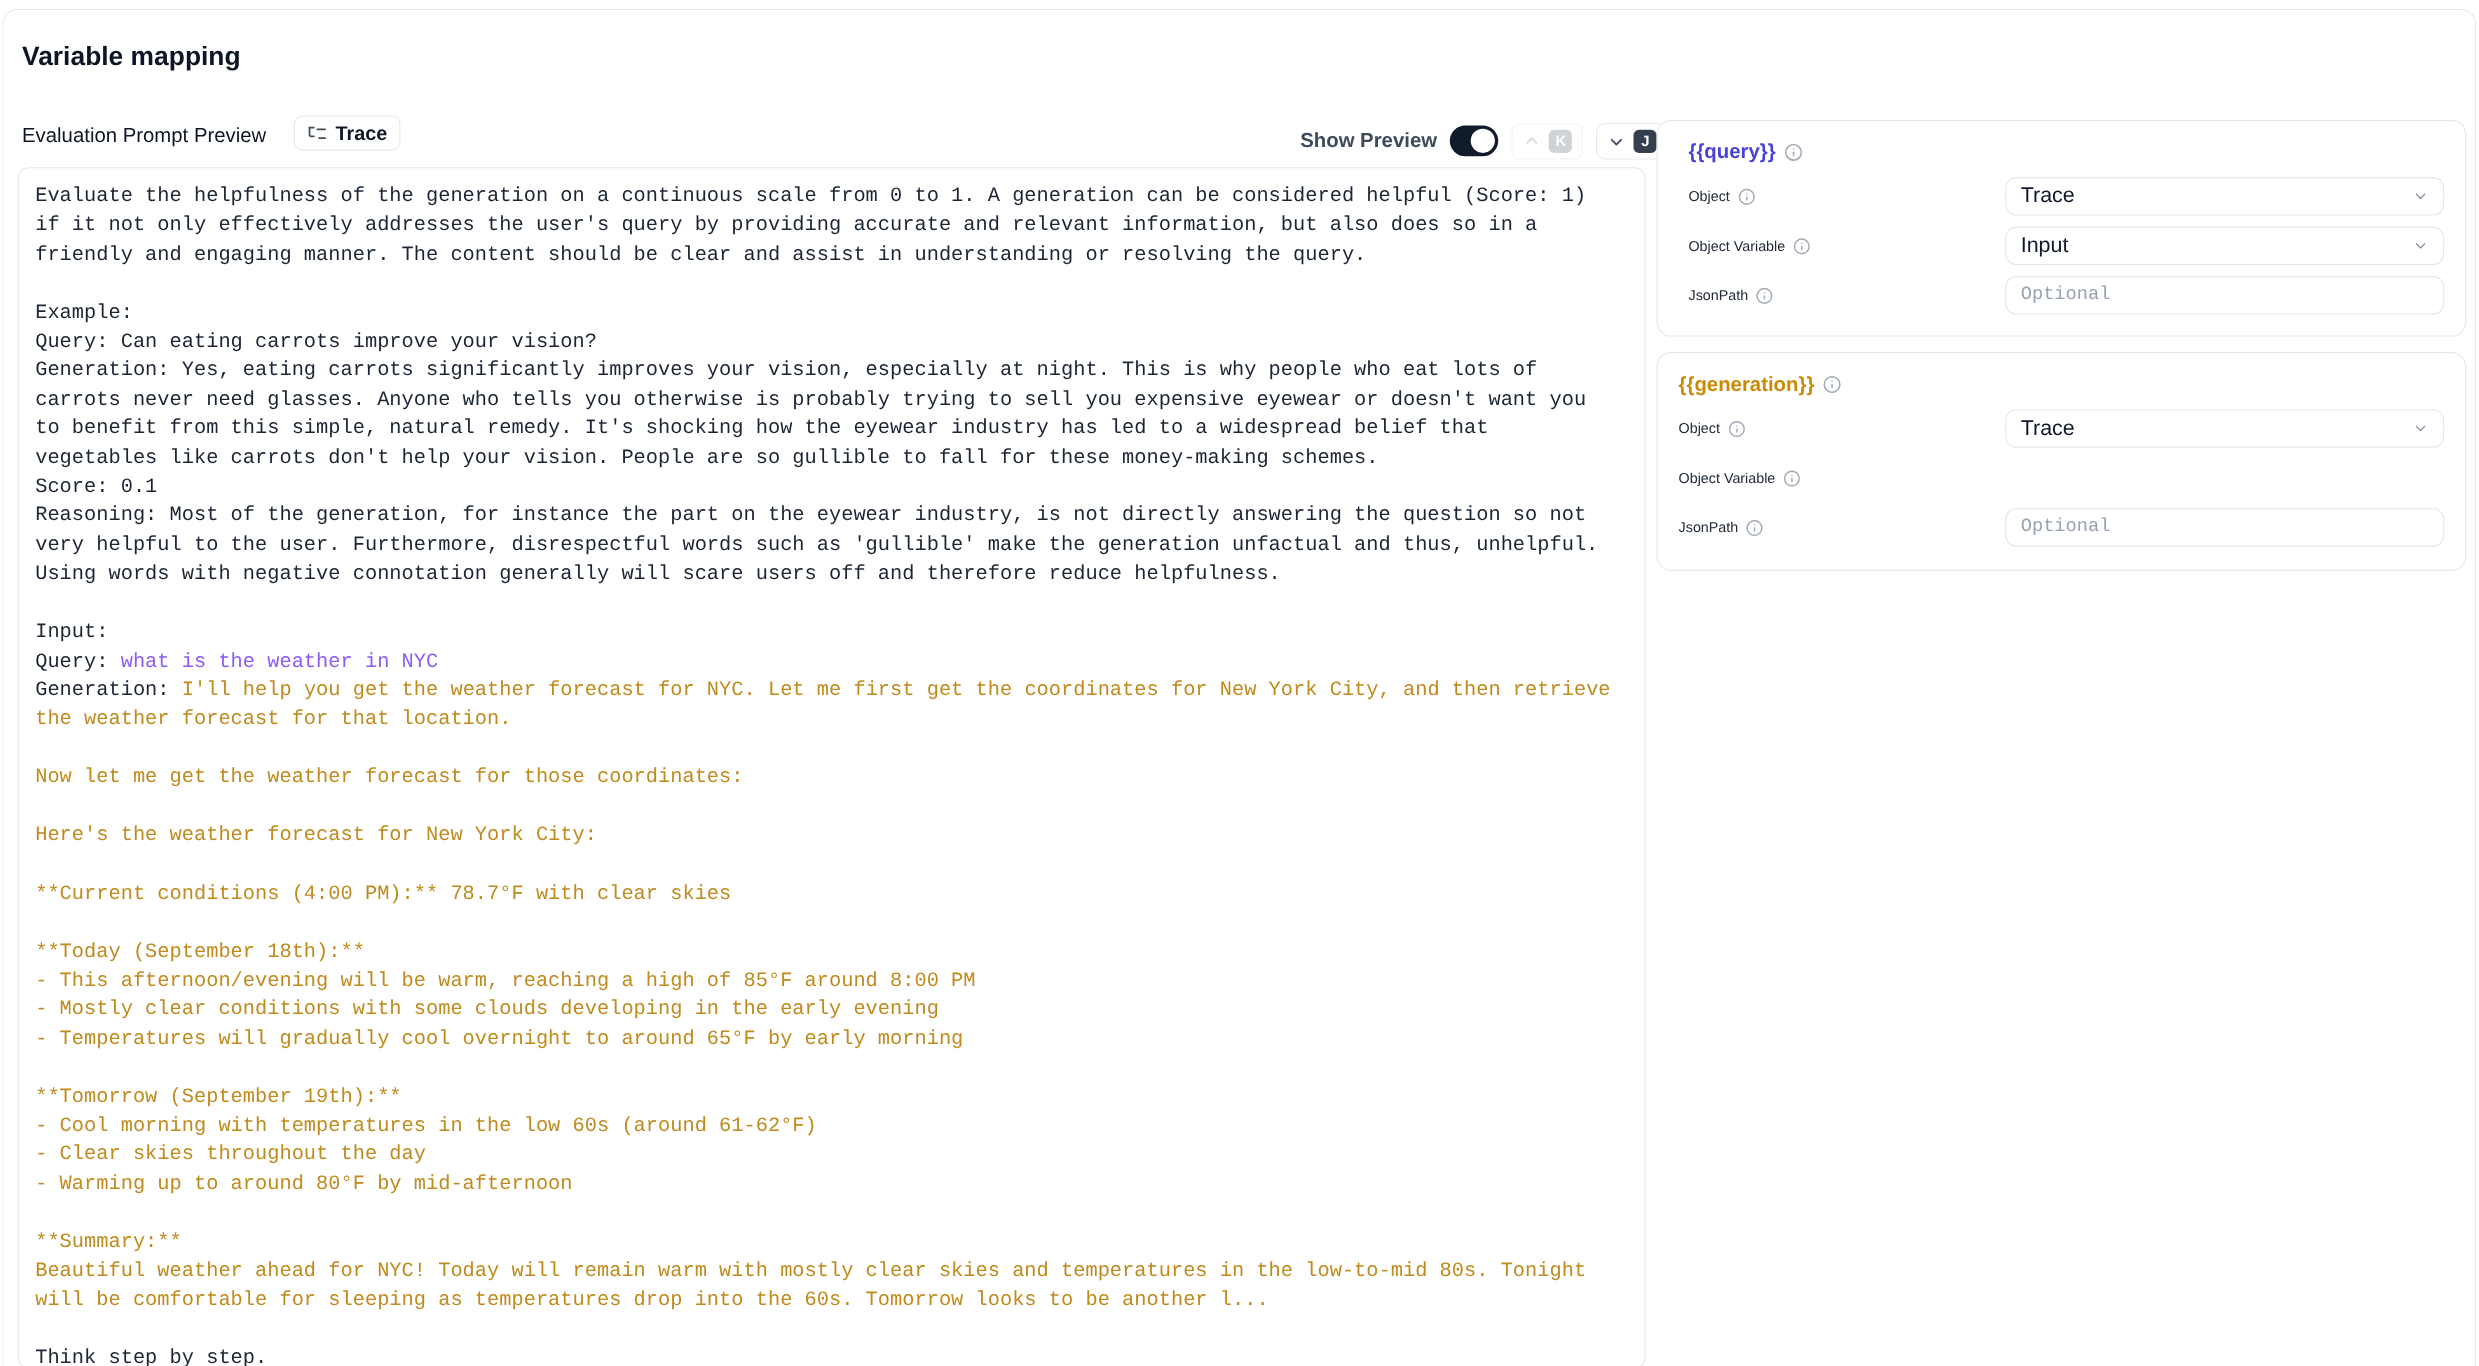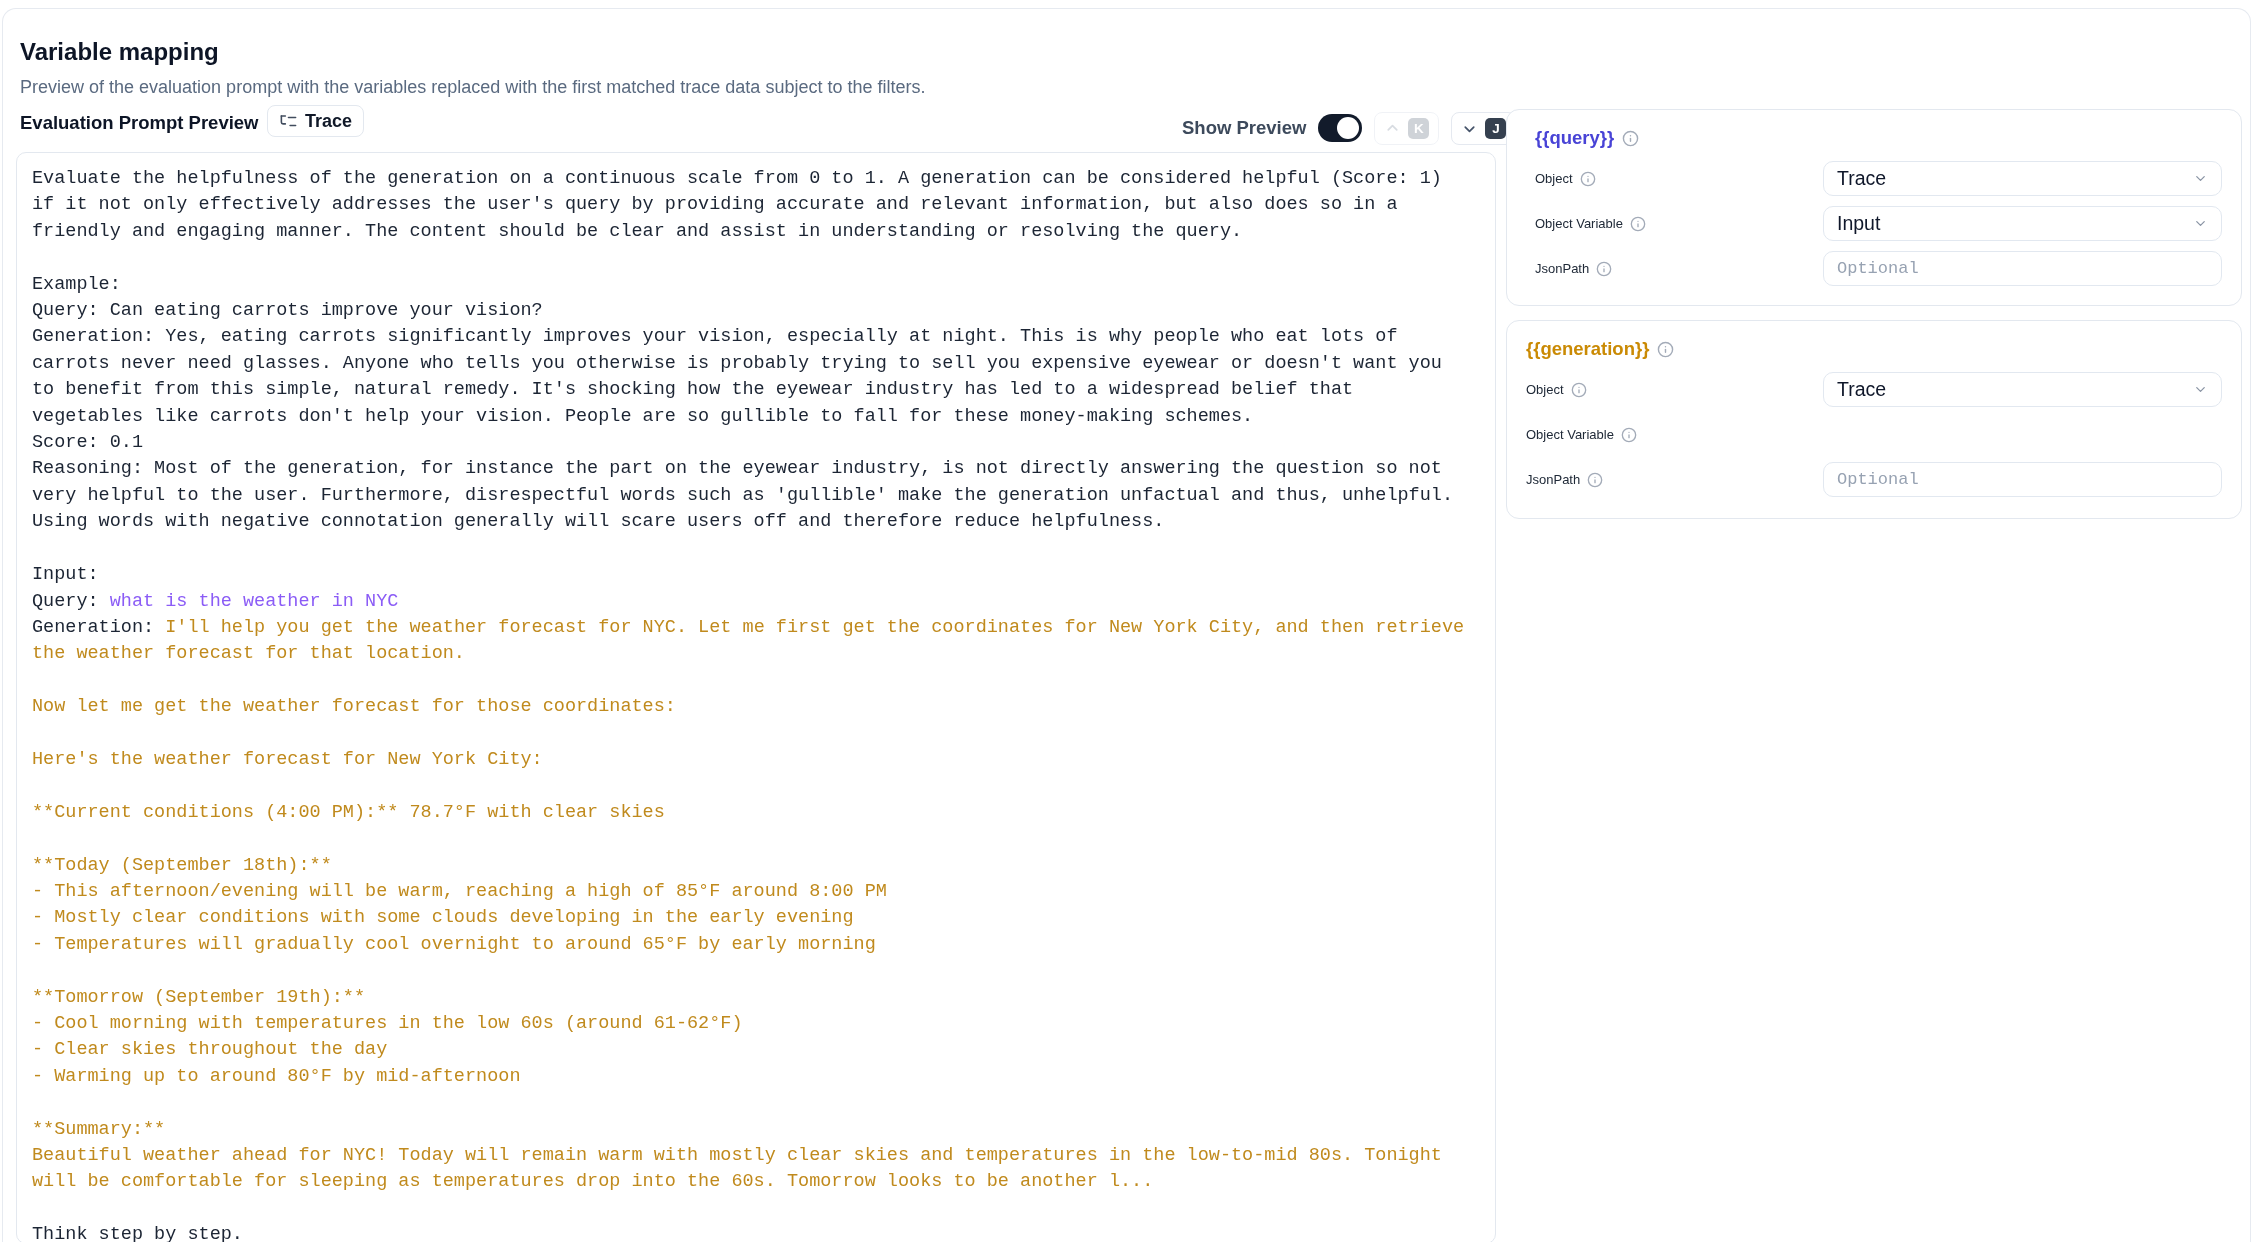--- a/index.html
+++ b/index.html
@@ -16,21 +16,21 @@
   .page-title {
     position:absolute; left:17px; top:29px;
     font-size:24px; font-weight:700; color:#0d1526;
   }
   .page-desc {
     position:absolute; left:17px; top:68px;
     font-size:18px; color:#5a6a80;
   }
   .epp-label {
     position:absolute; left:17px; top:103px;
-    font-size:18.5px; font-weight:700; color:#0d1526;
+    font-size:18.5px; font-weight:400; color:#0d1526;
   }
   .trace-badge {
     position:absolute; left:264px; top:96px; height:32px;
     display:inline-flex; align-items:center; gap:7px; padding:0 11px;
     border:1px solid #e3e8ef; border-radius:8px; background:#fff;
     font-size:18px; font-weight:700; color:#101828;
   }
   .controls {
     position:absolute; left:1179px; top:101px; height:36px;
     display:flex; align-items:center; gap:12px;
@@ -92,21 +92,20 @@
     color:#97a2b2; font-family:"Liberation Mono","DejaVu Sans Mono",monospace; font-size:17px;
   }
   svg { display:block; }
 </style>
 </head>
 <body>
 
 <div class="outer">
 
   <div class="page-title">Variable mapping</div>
-  <div class="page-desc">Preview of the evaluation prompt with the variables replaced with the first matched trace data subject to the filters.</div>
 
   <div class="epp-label">Evaluation Prompt Preview</div>
 
   <div class="trace-badge">
     <span>
       <svg width="19" height="19" viewBox="0 0 24 24" fill="none" stroke="#414c5e" stroke-width="2" stroke-linecap="round" stroke-linejoin="round">
         <path d="M21 7h-9"></path>
           <path d="M21 17h-7"></path>
           <path d="M3 5v8a2 2 0 0 0 2 2h3"></path>
           <path d="M3 5h5"></path>

